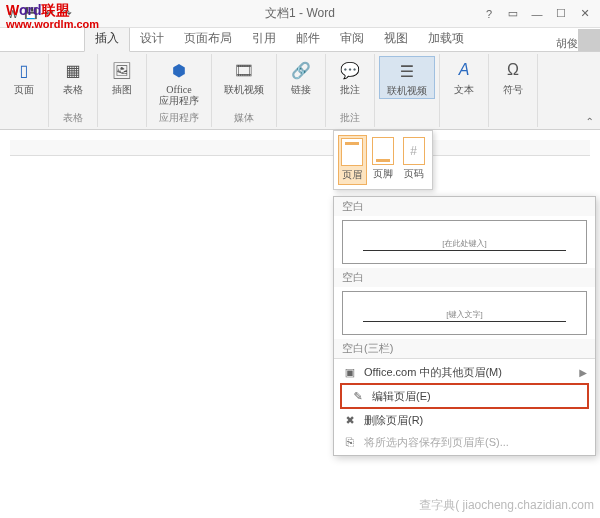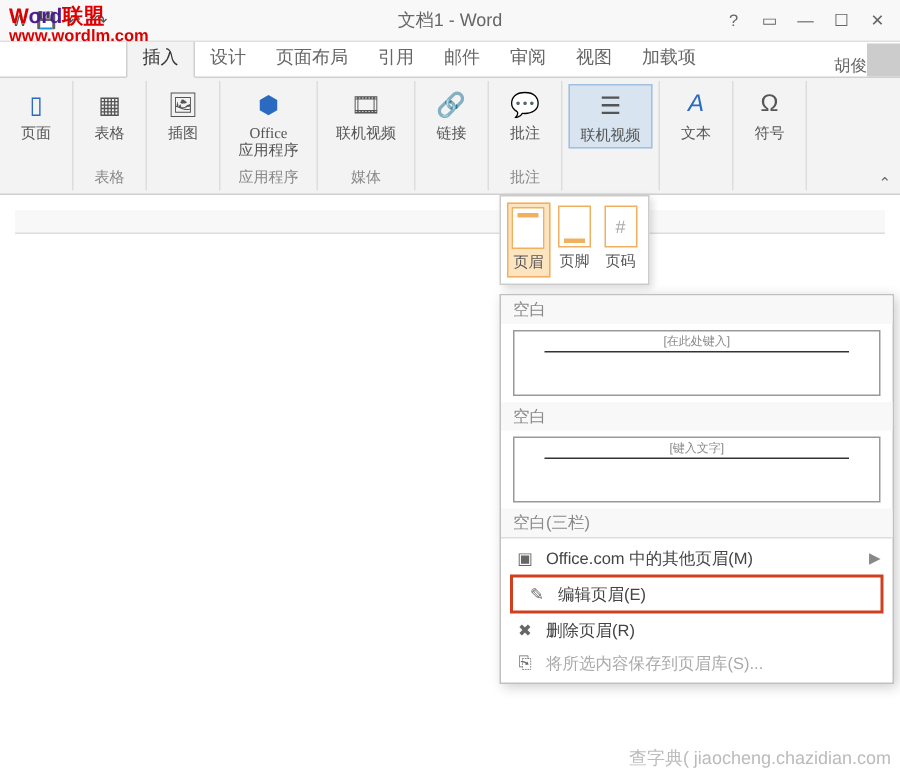--- a/index.html
+++ b/index.html
@@ -31,21 +31,21 @@
 .ruler { height: 16px; background: #f8f8f8; border-bottom: 1px solid #ddd; }
 .collapse-caret { position: absolute; right: 6px; top: -14px; font-size: 10px; color: #666; }
 .dropdown-box { position: absolute; left: 333px; top: 130px; width: 100px; background: #fff; border: 1px solid #ccc; box-shadow: 2px 2px 5px rgba(0,0,0,.15); display: flex; padding: 4px; gap: 2px; z-index: 5; }
 .dd-item { display: flex; flex-direction: column; align-items: center; width: 30px; padding: 2px; font-size: 10px; color: #555; }
 .dd-item.sel { border: 1px solid #f0b060; background: #fde4c0; align-items: center; }
 .dd-icon { width: 22px; height: 28px; border: 1px solid #f0b060; background: #fff; margin-bottom: 2px; display: flex; align-items: center; justify-content: center; font-size: 12px; color: #aaa; }
 .hdr-dropdown { position: absolute; left: 333px; top: 196px; right: 4px; background: #fff; border: 1px solid #c0c0c0; box-shadow: 2px 2px 8px rgba(0,0,0,.2); z-index: 6; }
 .hd-section { padding: 4px 8px; font-size: 12px; background: #f0f0f0; color: #555; }
 .hd-sublabel { padding: 2px 8px; font-size: 11px; color: #888; background: #f8f8f8; }
 .hd-preview { margin: 4px 8px; border: 1px solid #999; height: 44px; position: relative; background: #fff; }
-.hd-preview-inner { margin: 0 20px 4px; border-bottom: 1px solid #333; height: 14px; display: flex; align-items: center; justify-content: center; font-size: 8px; color: #888; }
+.hd-preview-inner { margin: 16px 20px 4px; border-bottom: 1px solid #333; height: 14px; display: flex; align-items: center; justify-content: center; font-size: 8px; color: #888; }
 .hd-menu { border-top: 1px solid #ddd; padding: 2px 0; }
 .hd-menuitem { display: flex; align-items: center; padding: 3px 8px; font-size: 11px; color: #444; gap: 6px; }
 .hd-menuitem .mi-icon { width: 16px; height: 16px; display: flex; align-items: center; justify-content: center; font-size: 11px; color: #666; }
 .hd-menuitem .arrow { margin-left: auto; color: #888; font-size: 10px; }
 .hd-highlight { border: 2px solid #d04020; margin: 0 6px; }
 .site-wm { position: absolute; right: 6px; bottom: 4px; font-size: 12px; color: #bbb; }
 </style>
 </head>
 <body>
 

